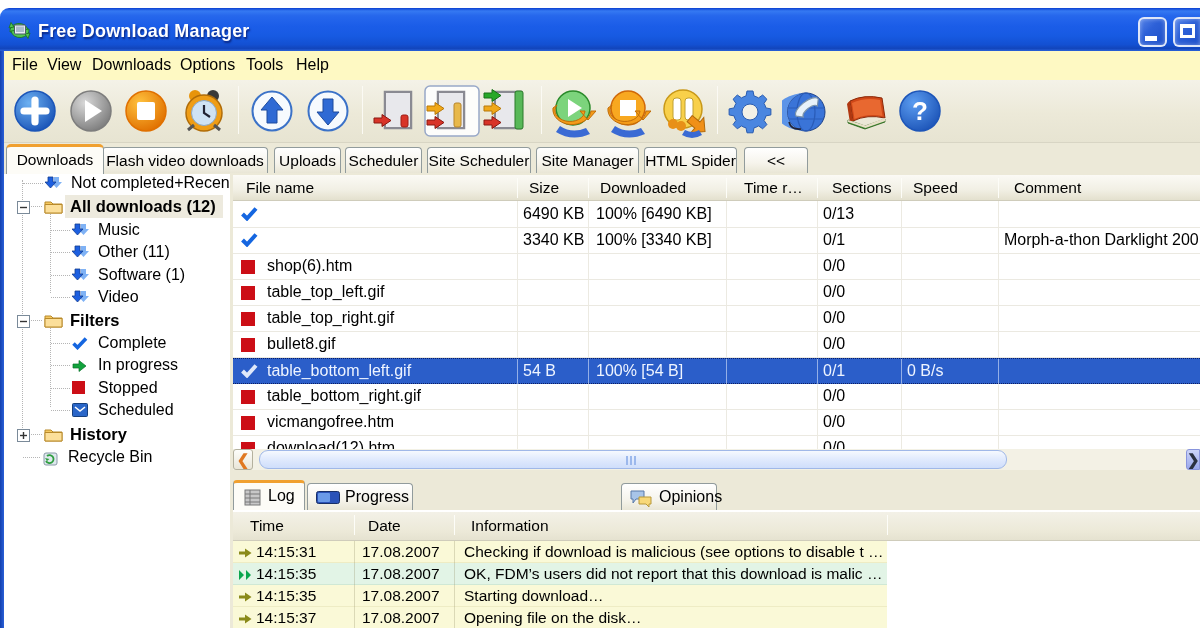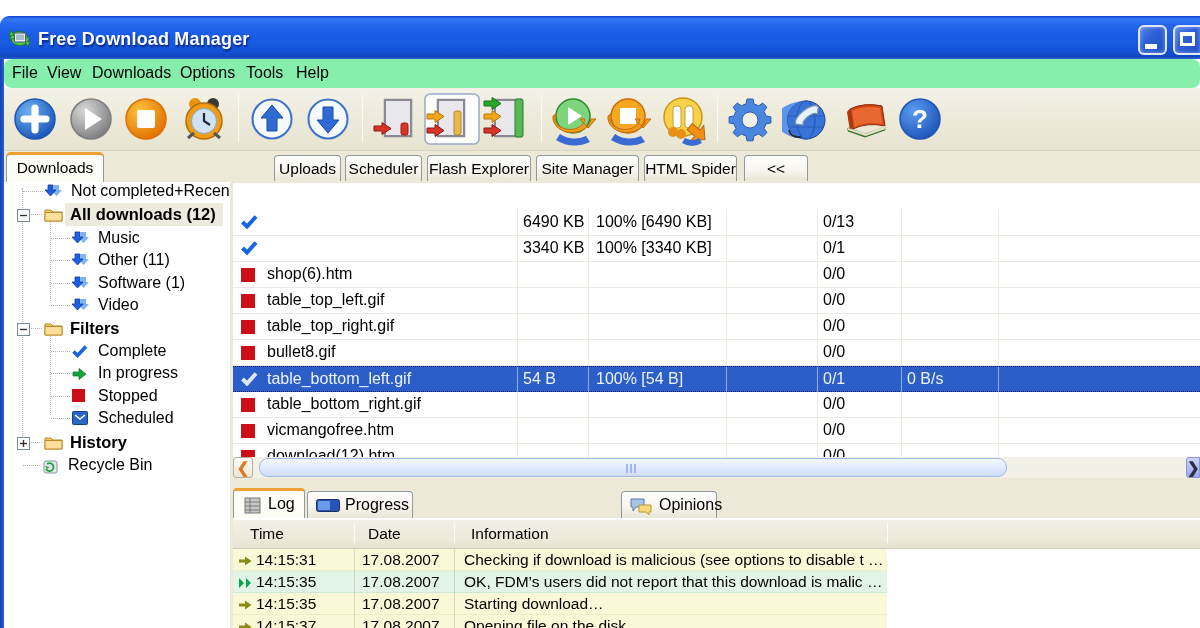--- a/index.html
+++ b/index.html
@@ -1,37 +1,37 @@
 <!DOCTYPE html>
 <html><head>
 <meta charset="utf-8">
 <style>
 * { margin:0; padding:0; box-sizing:border-box; }
 html,body { width:1200px; height:628px; overflow:hidden; background:#fff;
   font-family:"Liberation Sans", sans-serif; }
 .abs { position:absolute; }
-#win { position:absolute; left:0; top:16px; width:1200px; height:527px; }
+#win { position:absolute; left:0; top:8px; width:1200px; height:527px; }
 
 
 #titlebar { left:0; top:0; width:1200px; height:43px;
   border-top-left-radius:9px;
   background:linear-gradient(180deg,#0b3fd1 0%,#3579f2 7%,#2667ec 18%,#1b5de8 42%,#175ae2 65%,#1350d2 85%,#1245bc 94%,#2a62d8 100%);
 }
 #apptitle { left:38px; top:12px; transform-origin:left top; transform:scaleX(0.945); font-size:19px; font-weight:bold; color:#fff;
   text-shadow:1px 2px 2px rgba(8,28,110,0.85); letter-spacing:0.2px; }
 .winbtn { top:9px; width:29px; height:30px; border-radius:6px;
   border:2px solid rgba(255,255,255,0.85);
   background:linear-gradient(135deg,#5583e8 0%,#2e61d8 40%,#1c4ec8 100%);
   box-shadow:inset 0 0 4px rgba(255,255,255,0.4); }
 
 #leftborder { left:0; top:43px; width:4px; height:585px;
   background:linear-gradient(90deg,#1340ae,#2a60d8); }
 
 
-#menubar { left:4px; top:43px; width:1196px; height:29px; background:#86efac;border-radius:8px; }
+#menubar { left:4px; top:43px; width:1196px; height:29px; background:#fef9c3; }
 #menubar span { position:absolute; top:5px; font-size:16px; color:#000; }
 
 
 #toolbar { left:4px; top:72px; width:1196px; height:63px;
   background:linear-gradient(180deg,#f4f2e8 0%,#ece9d8 55%,#e7e4d2 100%);
   border-bottom:1px solid #d8d5c4; }
 .tsep { top:78px; width:1px; height:48px; background:#c9c6b5; border-right:1px solid #fbfaf4; }
 .ticon { top:78px; }
 
 
@@ -251,23 +251,24 @@
             <stop offset="100%" stop-color="#1d55b8"></stop>
           </radialGradient>
         </defs>
         <circle cx="23" cy="25" r="20" fill="url(#g920)" stroke="#1d55b8" stroke-width="1.5"></circle>
         <text x="23" y="34" font-family="Liberation Sans" font-size="26" font-weight="bold" fill="#fff" text-anchor="middle">?</text>
       </svg>
     </div>
 
   <div class="abs" id="tabbar">
     <div class="tab active" style="left:2px;width:98px;">Downloads</div>
+    <div class="tab" style="left:98px;width:166px;">Flash video downloads</div>
     <div class="tab" style="left:270px;width:67px;">Uploads</div>
     <div class="tab" style="left:341px;width:77px;">Scheduler</div>
-    <div class="tab" style="left:423px;width:104px;">Flash Explorer</div>
+    <div class="tab" style="left:423px;width:104px;">Site Scheduler</div>
     <div class="tab" style="left:532px;width:103px;">Site Manager</div>
     <div class="tab" style="left:640px;width:93px;">HTML Spider</div>
     <div class="tab" style="left:740px;width:64px;">&lt;&lt;</div>
   </div>
 
   <div class="abs" id="content">
     <div id="tree">
         <div style="position:absolute;left:18px;top:6px;width:0;height:262px;border-left:1px dotted #b5b5b5;"></div>
         <div style="position:absolute;left:46px;top:33px;width:0;height:86px;border-left:1px dotted #b5b5b5;"></div>
         <div style="position:absolute;left:46px;top:147px;width:0;height:86px;border-left:1px dotted #b5b5b5;"></div>
@@ -382,20 +383,35 @@
           <div style="position:absolute;left:19px;top:10px;width:17px;height:0;border-top:1px dotted #b5b5b5;"></div>
           <span style="position:absolute;left:38px;top:3px;"><svg width="17" height="16" viewBox="0 0 17 16">
               <rect x="2" y="3" width="13" height="12" rx="2" fill="#dfe8ee" stroke="#8899a6"></rect>
               <path d="M5 6 a4 4 0 1 1 -1 5" stroke="#2f9e3f" stroke-width="1.8" fill="none"></path>
               <path d="M3 8 l2 3 2.5-2" fill="#2f9e3f"></path>
             </svg></span>
           <span style="position:absolute;left:64px;top:1px;">Recycle Bin</span>
         </div>
       </div>
     <div id="mainlist">
+      <div id="mlhead">
+        <span style="left:13px;">File name</span>
+        <span style="left:296px;">Size</span>
+        <span style="left:367px;">Downloaded</span>
+        <span style="left:511px;">Time r…</span>
+        <span style="left:599px;">Sections</span>
+        <span style="left:680px;">Speed</span>
+        <span style="left:781px;">Comment</span>
+        <div class="hsep" style="left:284px;"></div>
+        <div class="hsep" style="left:355px;"></div>
+        <div class="hsep" style="left:493px;"></div>
+        <div class="hsep" style="left:584px;"></div>
+        <div class="hsep" style="left:668px;"></div>
+        <div class="hsep" style="left:765px;"></div>
+      </div>
       <div class="vline" style="left:284px;"></div>
       <div class="vline" style="left:355px;"></div>
       <div class="vline" style="left:493px;"></div>
       <div class="vline" style="left:584px;"></div>
       <div class="vline" style="left:668px;"></div>
       <div class="vline" style="left:765px;"></div>
       <div id="mrows">
           <div class="mrow" style="top:27px;">
             <div class="cell" style="left:8px;top:5px;"><svg width="17" height="14" viewBox="0 0 17 14">
                 <path d="M1.5 7 L6 11.5 L15 1.5" stroke="#1566e0" stroke-width="4" fill="none"></path>
@@ -407,20 +423,21 @@
             <div class="cell" style="left:771px;"></div>
           </div>
           <div class="mrow" style="top:53px;">
             <div class="cell" style="left:8px;top:5px;"><svg width="17" height="14" viewBox="0 0 17 14">
                 <path d="M1.5 7 L6 11.5 L15 1.5" stroke="#1566e0" stroke-width="4" fill="none"></path>
               </svg></div>
             <div class="cell" style="left:290px;">3340 KB</div>
             <div class="cell" style="left:363px;">100% [3340 KB]</div>
             <div class="cell" style="left:590px;">0/1</div>
             <div class="cell" style="left:674px;"></div>
+            <div class="cell" style="left:771px;">Morph-a-thon Darklight 200</div>
           </div>
           <div class="mrow" style="top:79px;">
             <div class="cell" style="left:8px;top:5px;">
               <div style="width:14px;height:14px;background:#cc0e16;margin-top:1px;"></div>
             </div>
             <div class="cell" style="left:34px;">shop(6).htm</div>
             <div class="cell" style="left:290px;"></div>
             <div class="cell" style="left:363px;"></div>
             <div class="cell" style="left:590px;">0/0</div>
             <div class="cell" style="left:674px;"></div>

